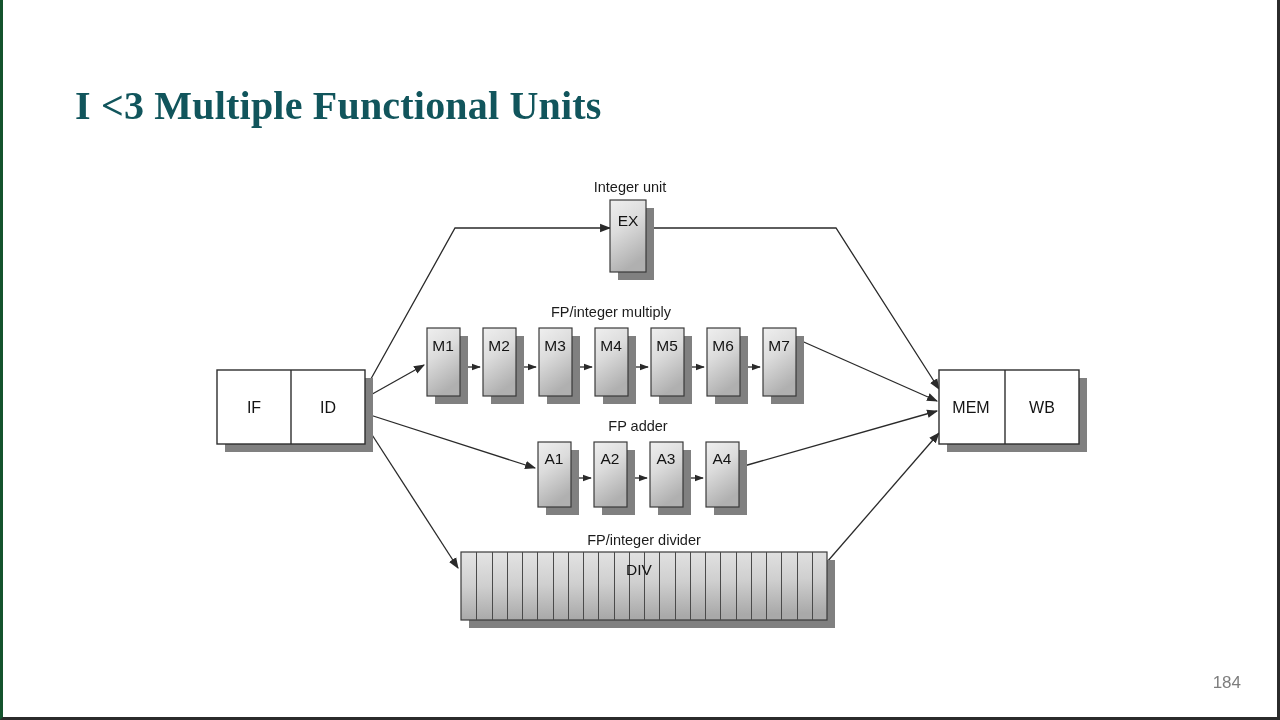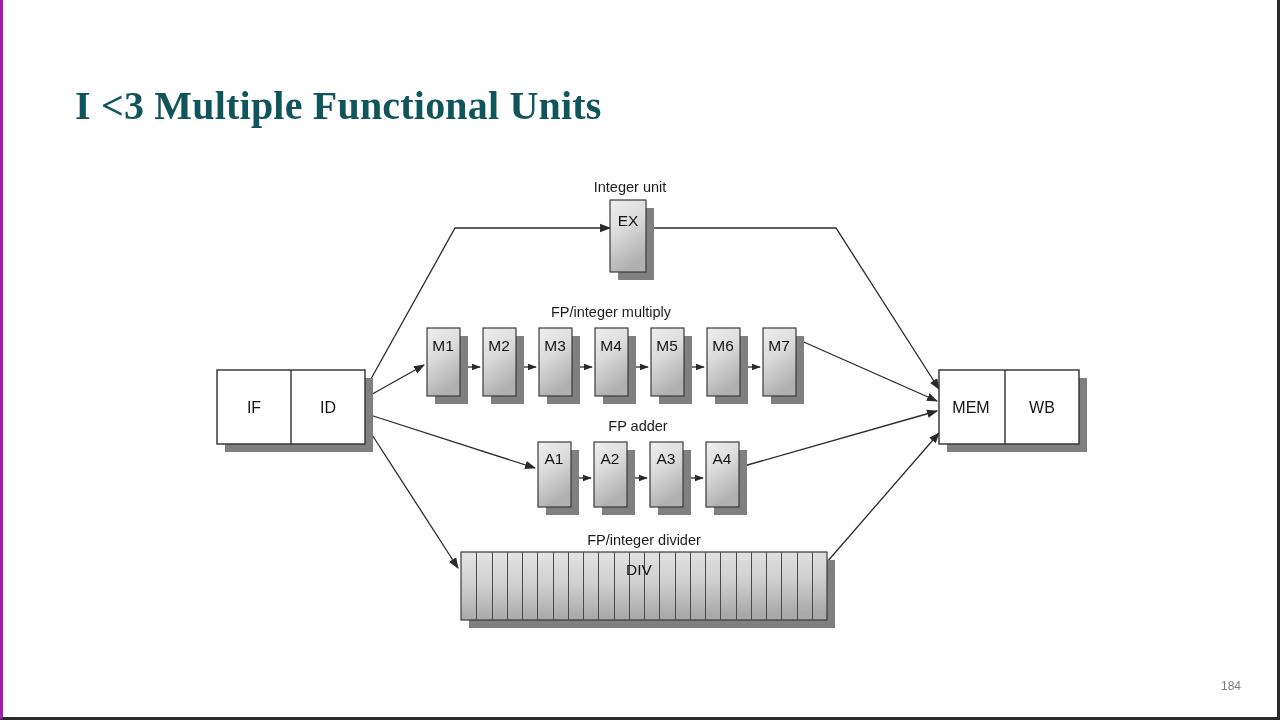--- a/index.html
+++ b/index.html
@@ -12,41 +12,41 @@
     height: 720px;
     overflow: hidden;
     font-family: "Liberation Sans", sans-serif;
   }
   #slide {
     position: relative;
     width: 1280px;
     height: 720px;
     background: #ffffff;
     box-sizing: border-box;
-    border-left: 3px solid #a21caf;
+    border-left: 3px solid #14532d;
     border-right: 3px solid #2b2b2b;
     border-bottom: 3px solid #2b2b2b;
   }
   #slide-title {
     position: absolute;
     left: 72px;
     top: 82px;
     font-family: "Liberation Serif", serif;
     font-weight: bold;
     font-size: 40px;
     letter-spacing: 0.2px;
     color: #11555c;
     white-space: nowrap;
   }
   #page-number {
     position: absolute;
     right: 36px;
     bottom: 24px;
     font-family: "Liberation Sans", sans-serif;
-    font-size: 12px;
+    font-size: 17px;
     color: #7d7d7d;
   }
   #diagram-wrap {
     position: absolute;
     left: 0;
     top: 0;
     width: 1280px;
     height: 720px;
   }
   svg#diagram {

